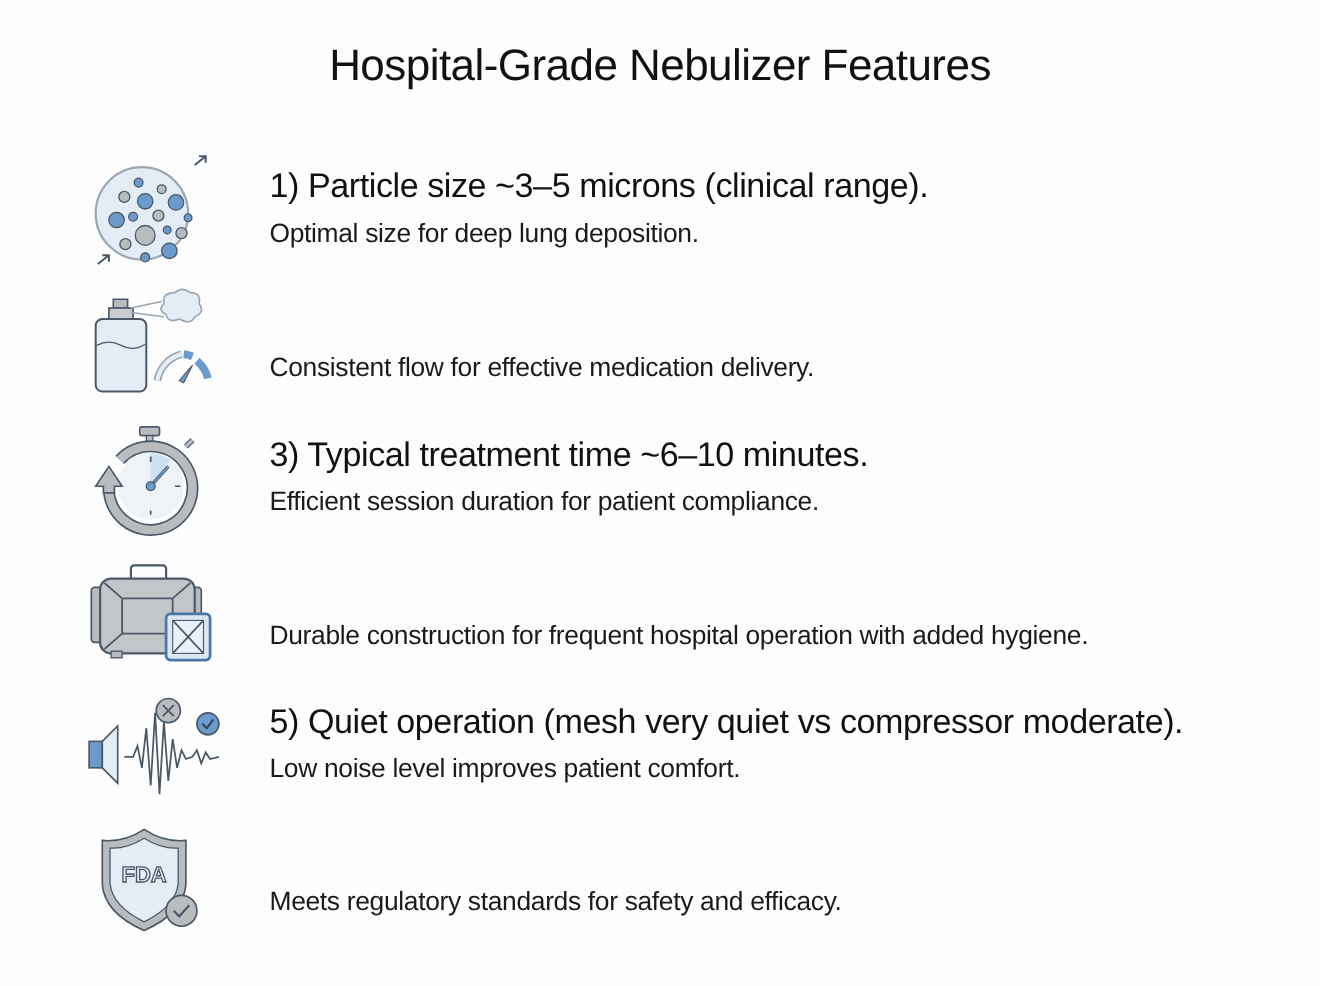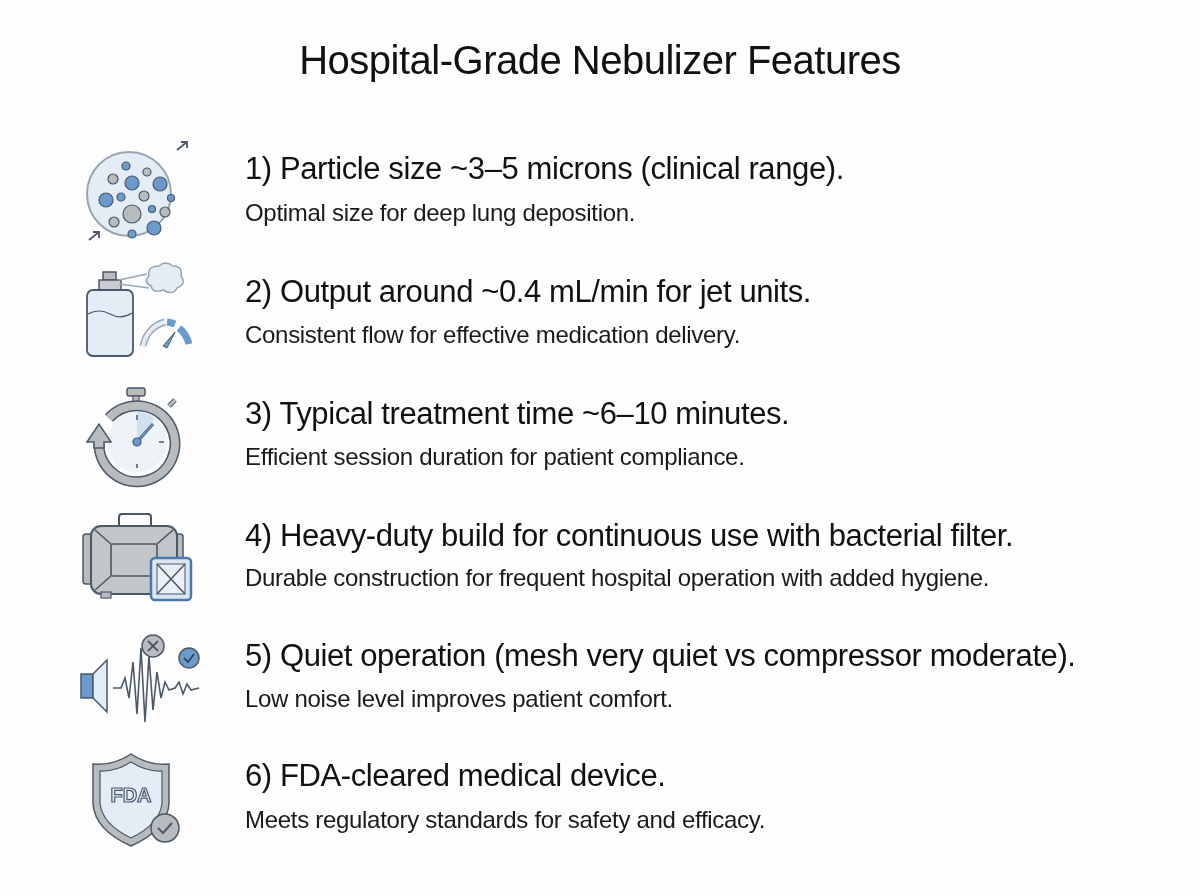--- a/index.html
+++ b/index.html
@@ -68,21 +68,20 @@
       <path d="M19 56 Q30 50 41 56 T63 55" fill="none" stroke="#4a5868" stroke-width="1.2"></path>
       <path d="M50 22 L78 16 M50 26 L80 30" stroke="#9aa6b2" stroke-width="1.4"></path>
       <path d="M80 18 Q78 8 90 8 Q96 2 104 8 Q114 8 112 18 Q118 26 108 30 Q104 38 94 32 Q84 36 82 28 Q74 24 80 18 Z" fill="#e4edf6" stroke="#9aa6b2" stroke-width="1.5"></path>
       <path d="M74 88 A30 30 0 0 1 96 64" fill="none" stroke="#9aa6b2" stroke-width="7"></path>
       <path d="M74 88 A30 30 0 0 1 96 64" fill="none" stroke="#e4edf6" stroke-width="4"></path>
       <path d="M98 64 A30 30 0 0 1 106 66" fill="none" stroke="#6b9bcc" stroke-width="7"></path>
       <path d="M110 70 A30 30 0 0 1 120 86" fill="none" stroke="#6b9bcc" stroke-width="7"></path>
       <path d="M94 88 L106 74 L98 90 Z" fill="#6b9bcc" stroke="#4a5868" stroke-width="1"></path>
     </svg>
   </div>
-  <div class="heading" style="top:16px;">2) Output around ~0.4 mL/min for jet units.</div>
   <div class="desc" style="top:63px;">Consistent flow for effective medication delivery.</div>
 </div>
 
 <div class="feature" style="top:380px;">
   <div class="icon">
     <svg viewBox="0 0 124 110">
       <rect x="58" y="8" width="18" height="8" rx="2" fill="#b9bcbf" stroke="#4a5868" stroke-width="1.5"></rect>
       <rect x="64" y="16" width="6" height="6" fill="#b9bcbf" stroke="#4a5868" stroke-width="1.2"></rect>
       <path d="M100 26 L106 20" stroke="#4a5868" stroke-width="5"></path>
       <path d="M100 26 L106 20" stroke="#b9bcbf" stroke-width="3"></path>
@@ -109,21 +108,20 @@
       <rect x="100" y="32" width="14" height="30" rx="3" fill="#b9bcbf" stroke="#4a5868" stroke-width="1.5"></rect>
       <rect x="22" y="24" width="86" height="68" rx="10" fill="#c3c6c9" stroke="#4a5868" stroke-width="2"></rect>
       <rect x="42" y="42" width="46" height="32" rx="2" fill="none" stroke="#4a5868" stroke-width="1.6"></rect>
       <path d="M26 28 L42 42 M104 28 L88 42 M26 88 L42 74 M104 88 L88 74" stroke="#4a5868" stroke-width="1.6"></path>
       <rect x="32" y="90" width="10" height="6" fill="#b9bcbf" stroke="#4a5868" stroke-width="1.2"></rect>
       <rect x="82" y="56" width="40" height="42" rx="4" fill="#dbe7f3" stroke="#4a78a8" stroke-width="2.5"></rect>
       <rect x="88" y="62" width="28" height="30" fill="#e9f0f7" stroke="#4a5868" stroke-width="1"></rect>
       <path d="M88 62 L116 92 M116 62 L88 92" stroke="#4a5868" stroke-width="1.5"></path>
     </svg>
   </div>
-  <div class="heading" style="top:16px;">4) Heavy-duty build for continuous use with bacterial filter.</div>
   <div class="desc" style="top:62px;">Durable construction for frequent hospital operation with added hygiene.</div>
 </div>
 
 <div class="feature" style="top:622px;padding-left:27px;">
   <div class="icon" style="left:50px;width:136px;">
     <svg viewBox="0 0 136 110" style="width:136px;">
       <rect x="10" y="52" width="12" height="24" fill="#6b9bcc" stroke="#4a5868" stroke-width="1.5"></rect>
       <path d="M22 52 L36 38 L36 90 L22 76 Z" fill="#e4edf6" stroke="#4a5868" stroke-width="1.5"></path>
       <path d="M42 66 L50 66 L54 56 L58 76 L62 40 L66 92 L70 26 L74 100 L78 34 L82 88 L86 50 L90 76 L94 60 L98 68 L104 66 L108 60 L112 72 L116 62 L120 68 L128 66" fill="none" stroke="#4a5868" stroke-width="1.6"></path>
       <circle cx="82" cy="24" r="11" fill="#b9bcbf" stroke="#4a5868" stroke-width="1.5"></circle>
@@ -139,15 +137,14 @@
 <div class="feature" style="top:742px;">
   <div class="icon">
     <svg viewBox="0 0 124 110">
       <path d="M62 12 Q80 24 100 22 L100 62 Q98 88 62 104 Q26 88 24 62 L24 22 Q44 24 62 12 Z" fill="#b9bcbf" stroke="#4a5868" stroke-width="1.5"></path>
       <path d="M62 20 Q78 30 93 29 L93 61 Q91 82 62 96 Q33 82 31 61 L31 29 Q46 30 62 20 Z" fill="#e4edf6" stroke="#4a5868" stroke-width="1.2"></path>
       <text x="62" y="60" text-anchor="middle" font-family="Liberation Sans, sans-serif" font-size="20" font-weight="700" fill="none" stroke="#4a5868" stroke-width="1.2">FDA</text>
       <circle cx="96" cy="86" r="14" fill="#b9bcbf" stroke="#4a5868" stroke-width="1.5"></circle>
       <path d="M89 86 L94 91 L103 81" fill="none" stroke="#4a5868" stroke-width="2"></path>
     </svg>
   </div>
-  <div class="heading" style="top:16px;">6) FDA-cleared medical device.</div>
   <div class="desc" style="top:64px;">Meets regulatory standards for safety and efficacy.</div>
 </div>
 
 </body></html>

